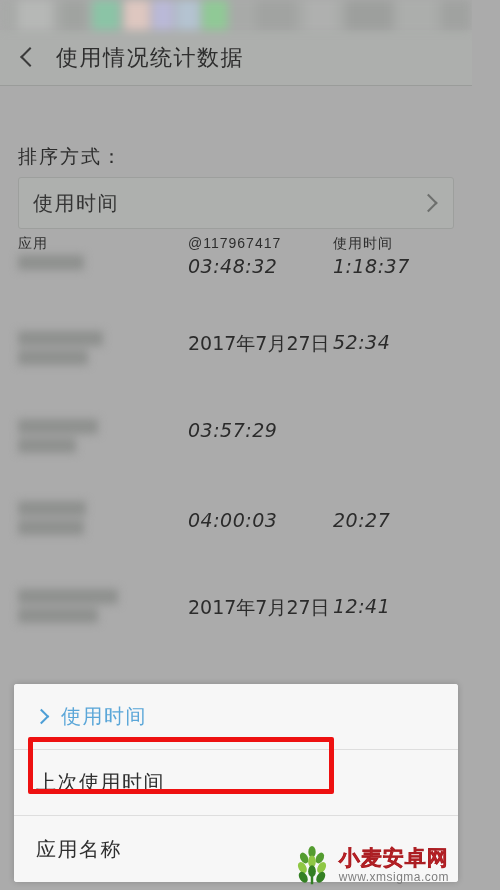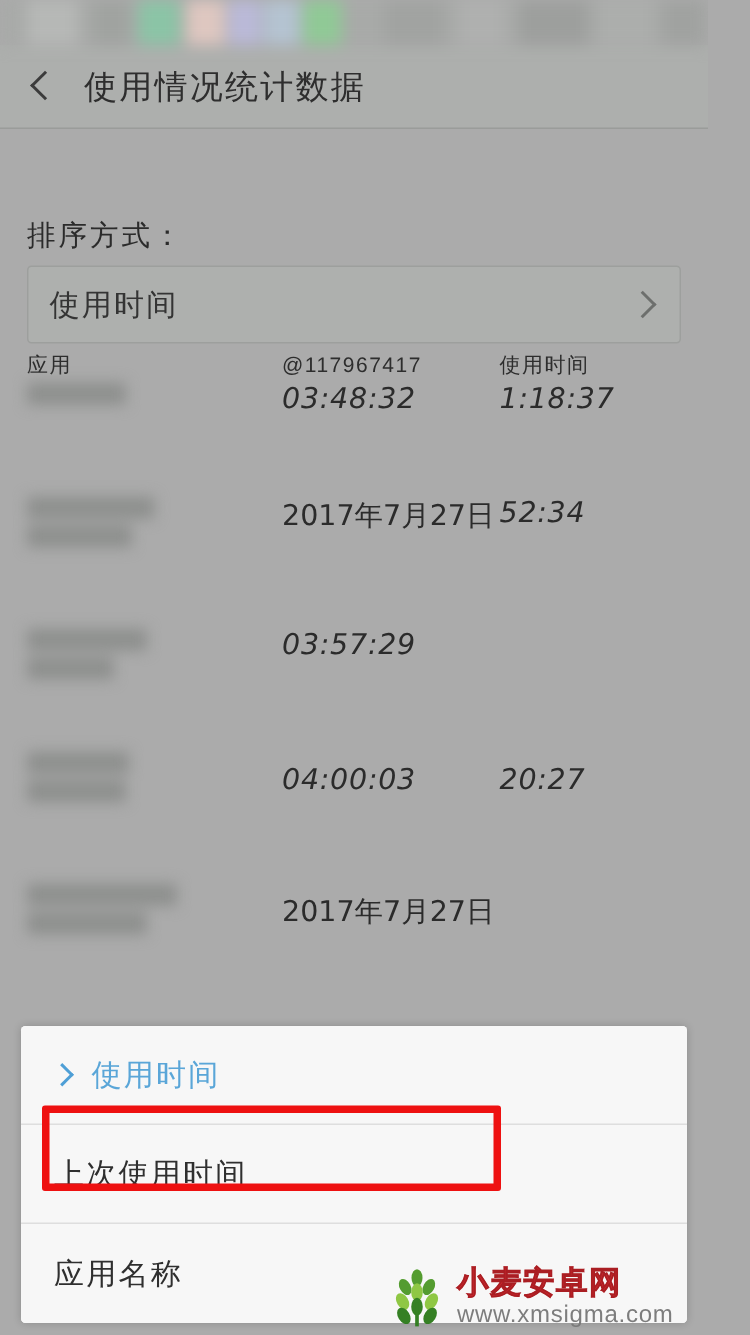--- a/index.html
+++ b/index.html
@@ -198,21 +198,21 @@
   .wm-leaf { width:42px; height:42px; position:relative; }
   .wm-text { display:flex; flex-direction:column; line-height:1; }
   .wm-main {
     font-size:21px;
     font-weight:bold;
     color:#d8232a;
     letter-spacing:1px;
     -webkit-text-stroke:0.5px #a8181d;
   }
   .wm-sub {
-    font-size:16px;
+    font-size:12px;
     color:#7a7a7a;
     letter-spacing:.5px;
     margin-top:3px;
     text-align:right;
   }
 </style>
 </head>
 <body>
 
 <div id="screen">
@@ -297,20 +297,21 @@
     </div>
 
     <div class="trow datarow">
       <div class="c1">
         <div class="blurname" style="padding-top:22px">
             <i style="width:100px"></i>
             <i style="width:80px"></i>
           </div>
       </div>
       <div class="c2 cellval cjk" style="padding-top:28px">2017年7月27日</div>
+      <div class="c3 cellval" style="padding-top:28px">12:41</div>
     </div>
 
   </div>
 
   <div class="sheet">
     <div class="sheet-item selected">
       <span class="sheet-chev"></span>
       <span class="lbl">使用时间</span>
     </div>
     <div class="sheet-item">

